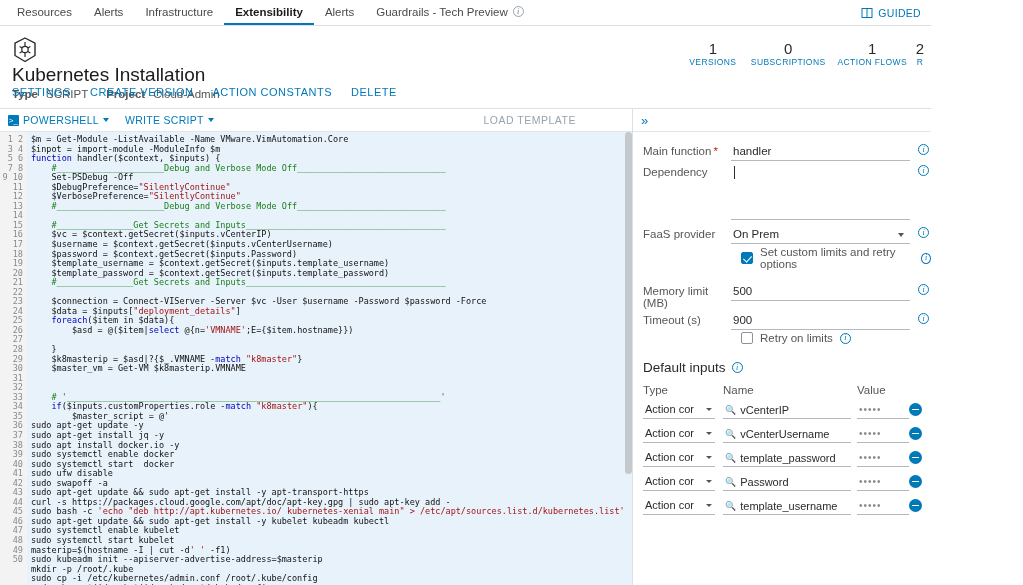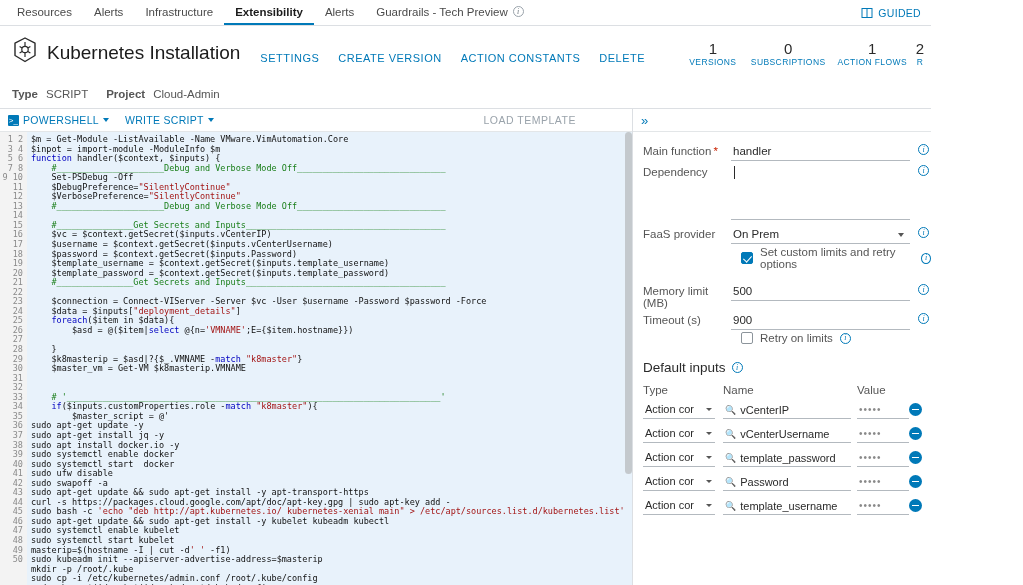--- a/index.html
+++ b/index.html
@@ -57,21 +57,21 @@
     line-height: 1;
   }
   .info-dot.blue { border-color: #0079b8; color: #0079b8; }
 
   
   .header {
     position: relative;
     padding: 10px 12px 0 12px;
     height: 62px;
   }
-  .title-row { display: flex; align-items: flex-end; }
+  .title-row { display: flex; align-items: flex-start; flex-direction: column; }
   .k8s-logo {
     width: 26px; height: 28px;
     margin-right: 9px;
     position: relative;
     flex: 0 0 auto;
   }
   .k8s-logo svg { display: block; }
   .page-title {
     font-size: 19px;
     color: #1b1b1b;

